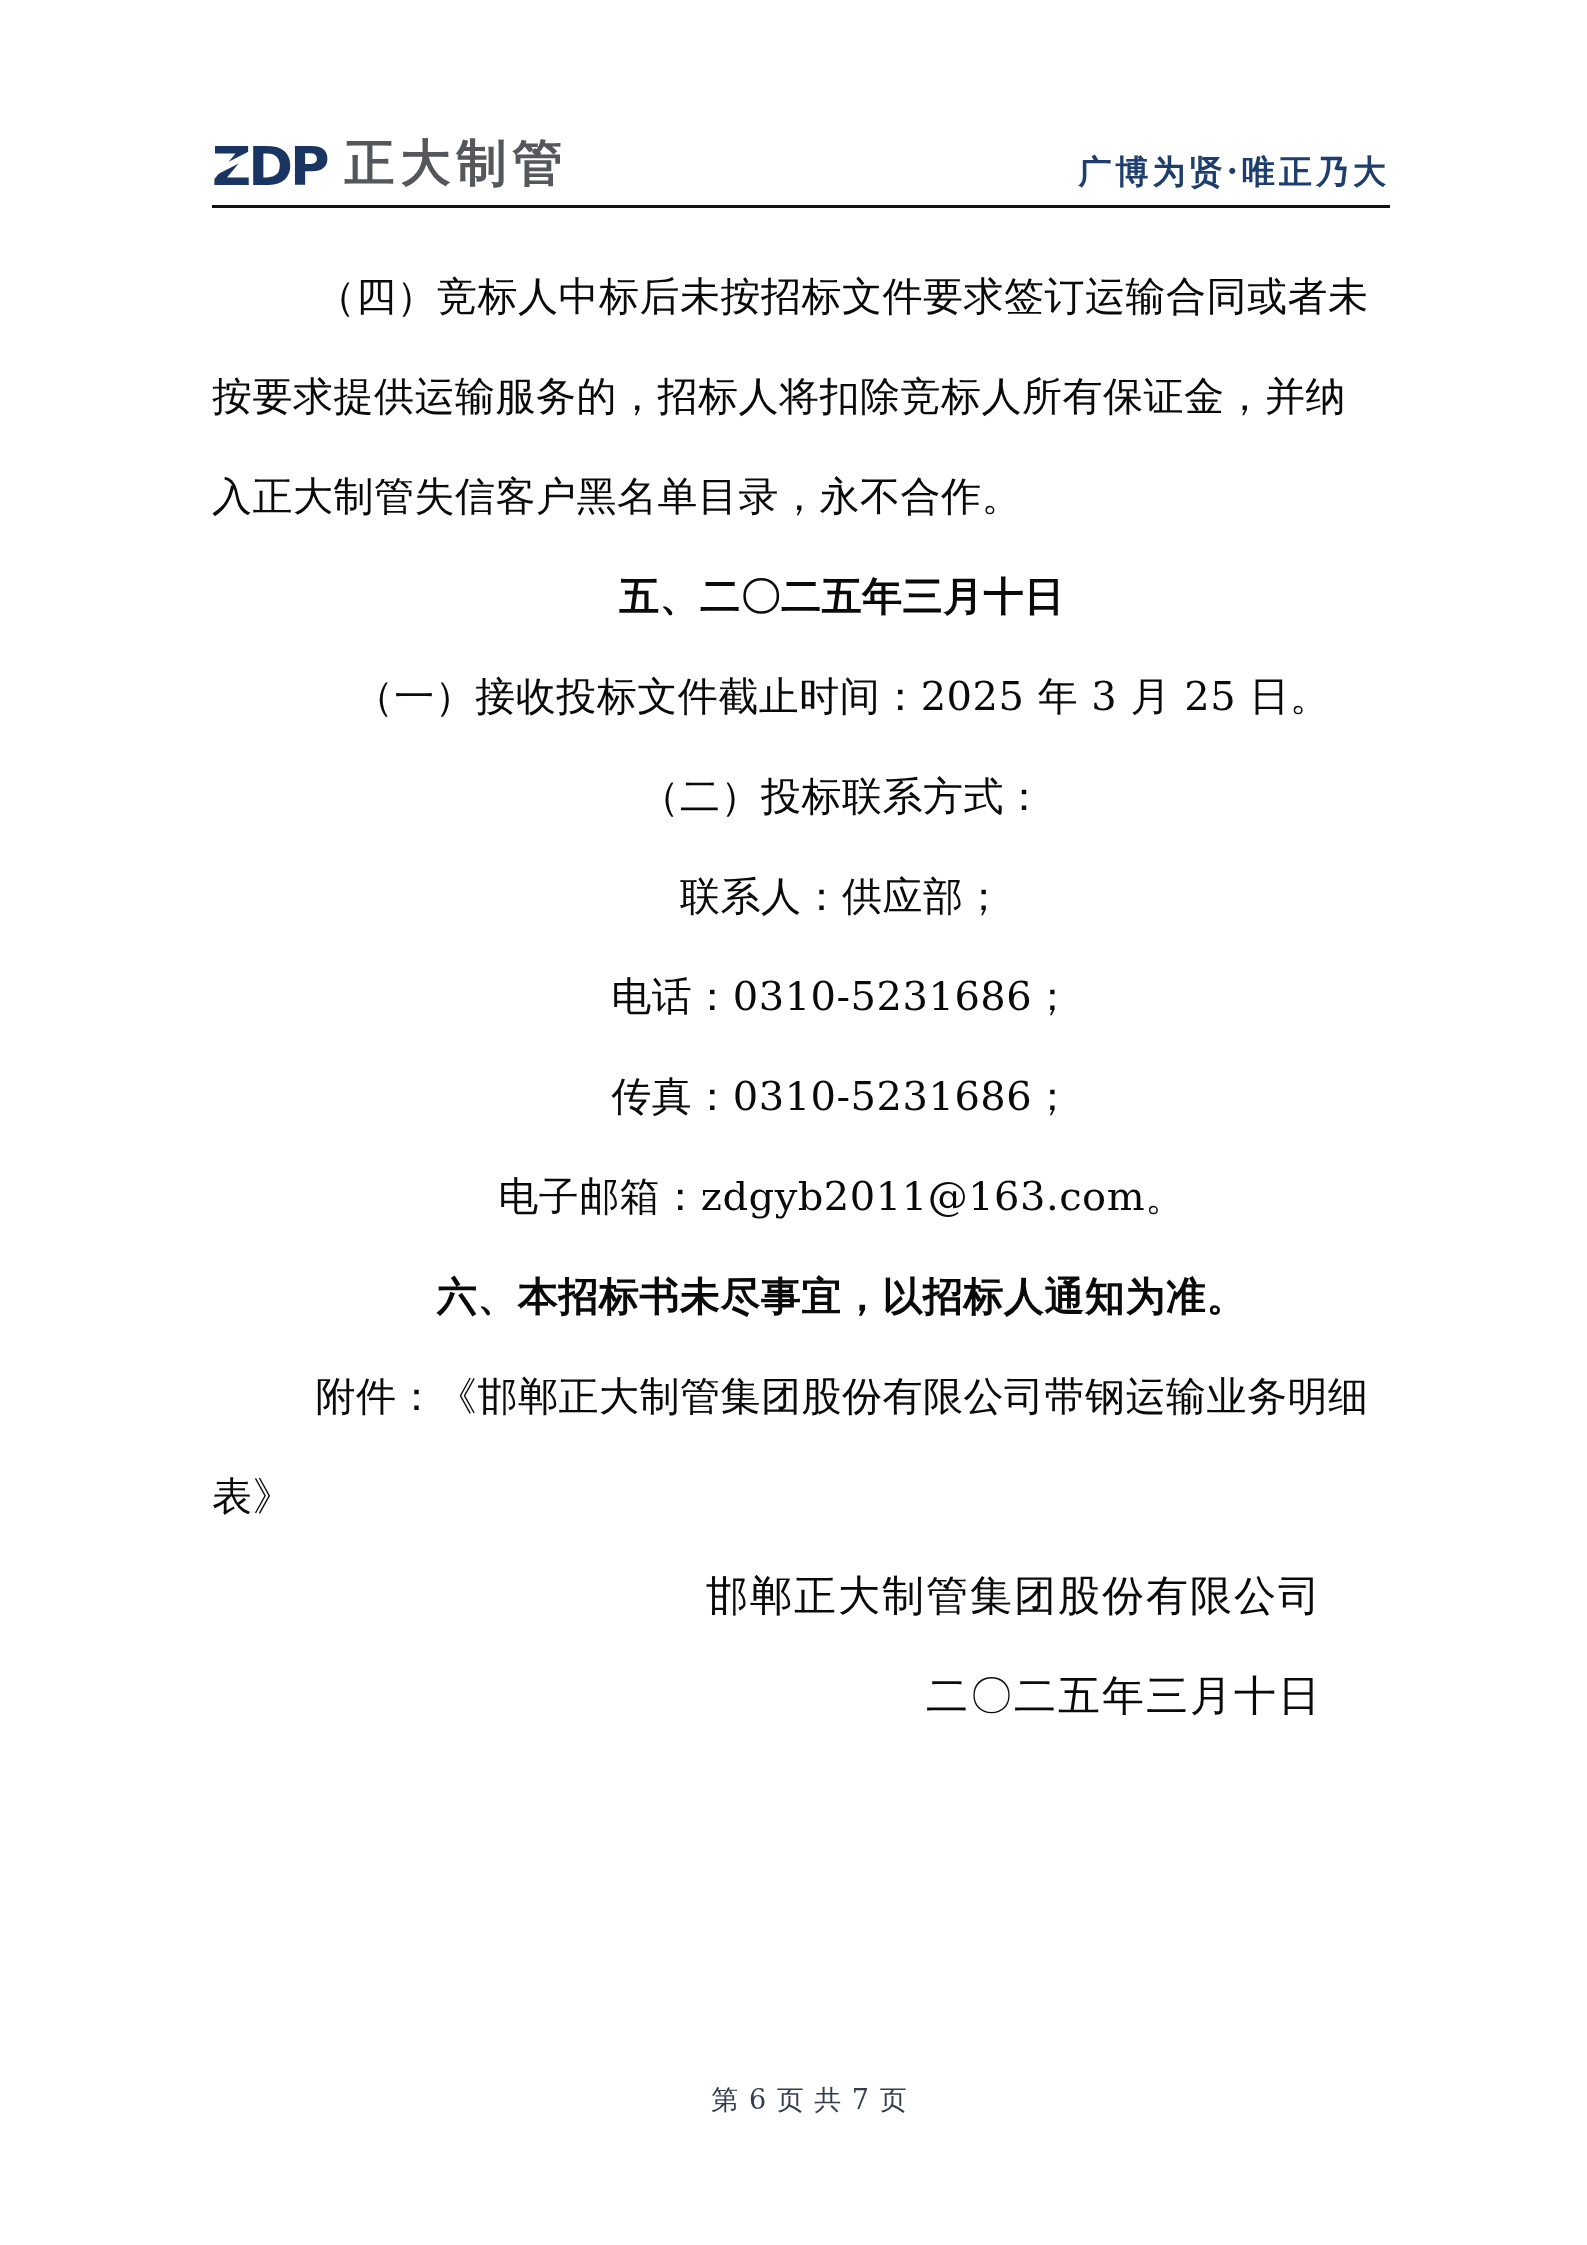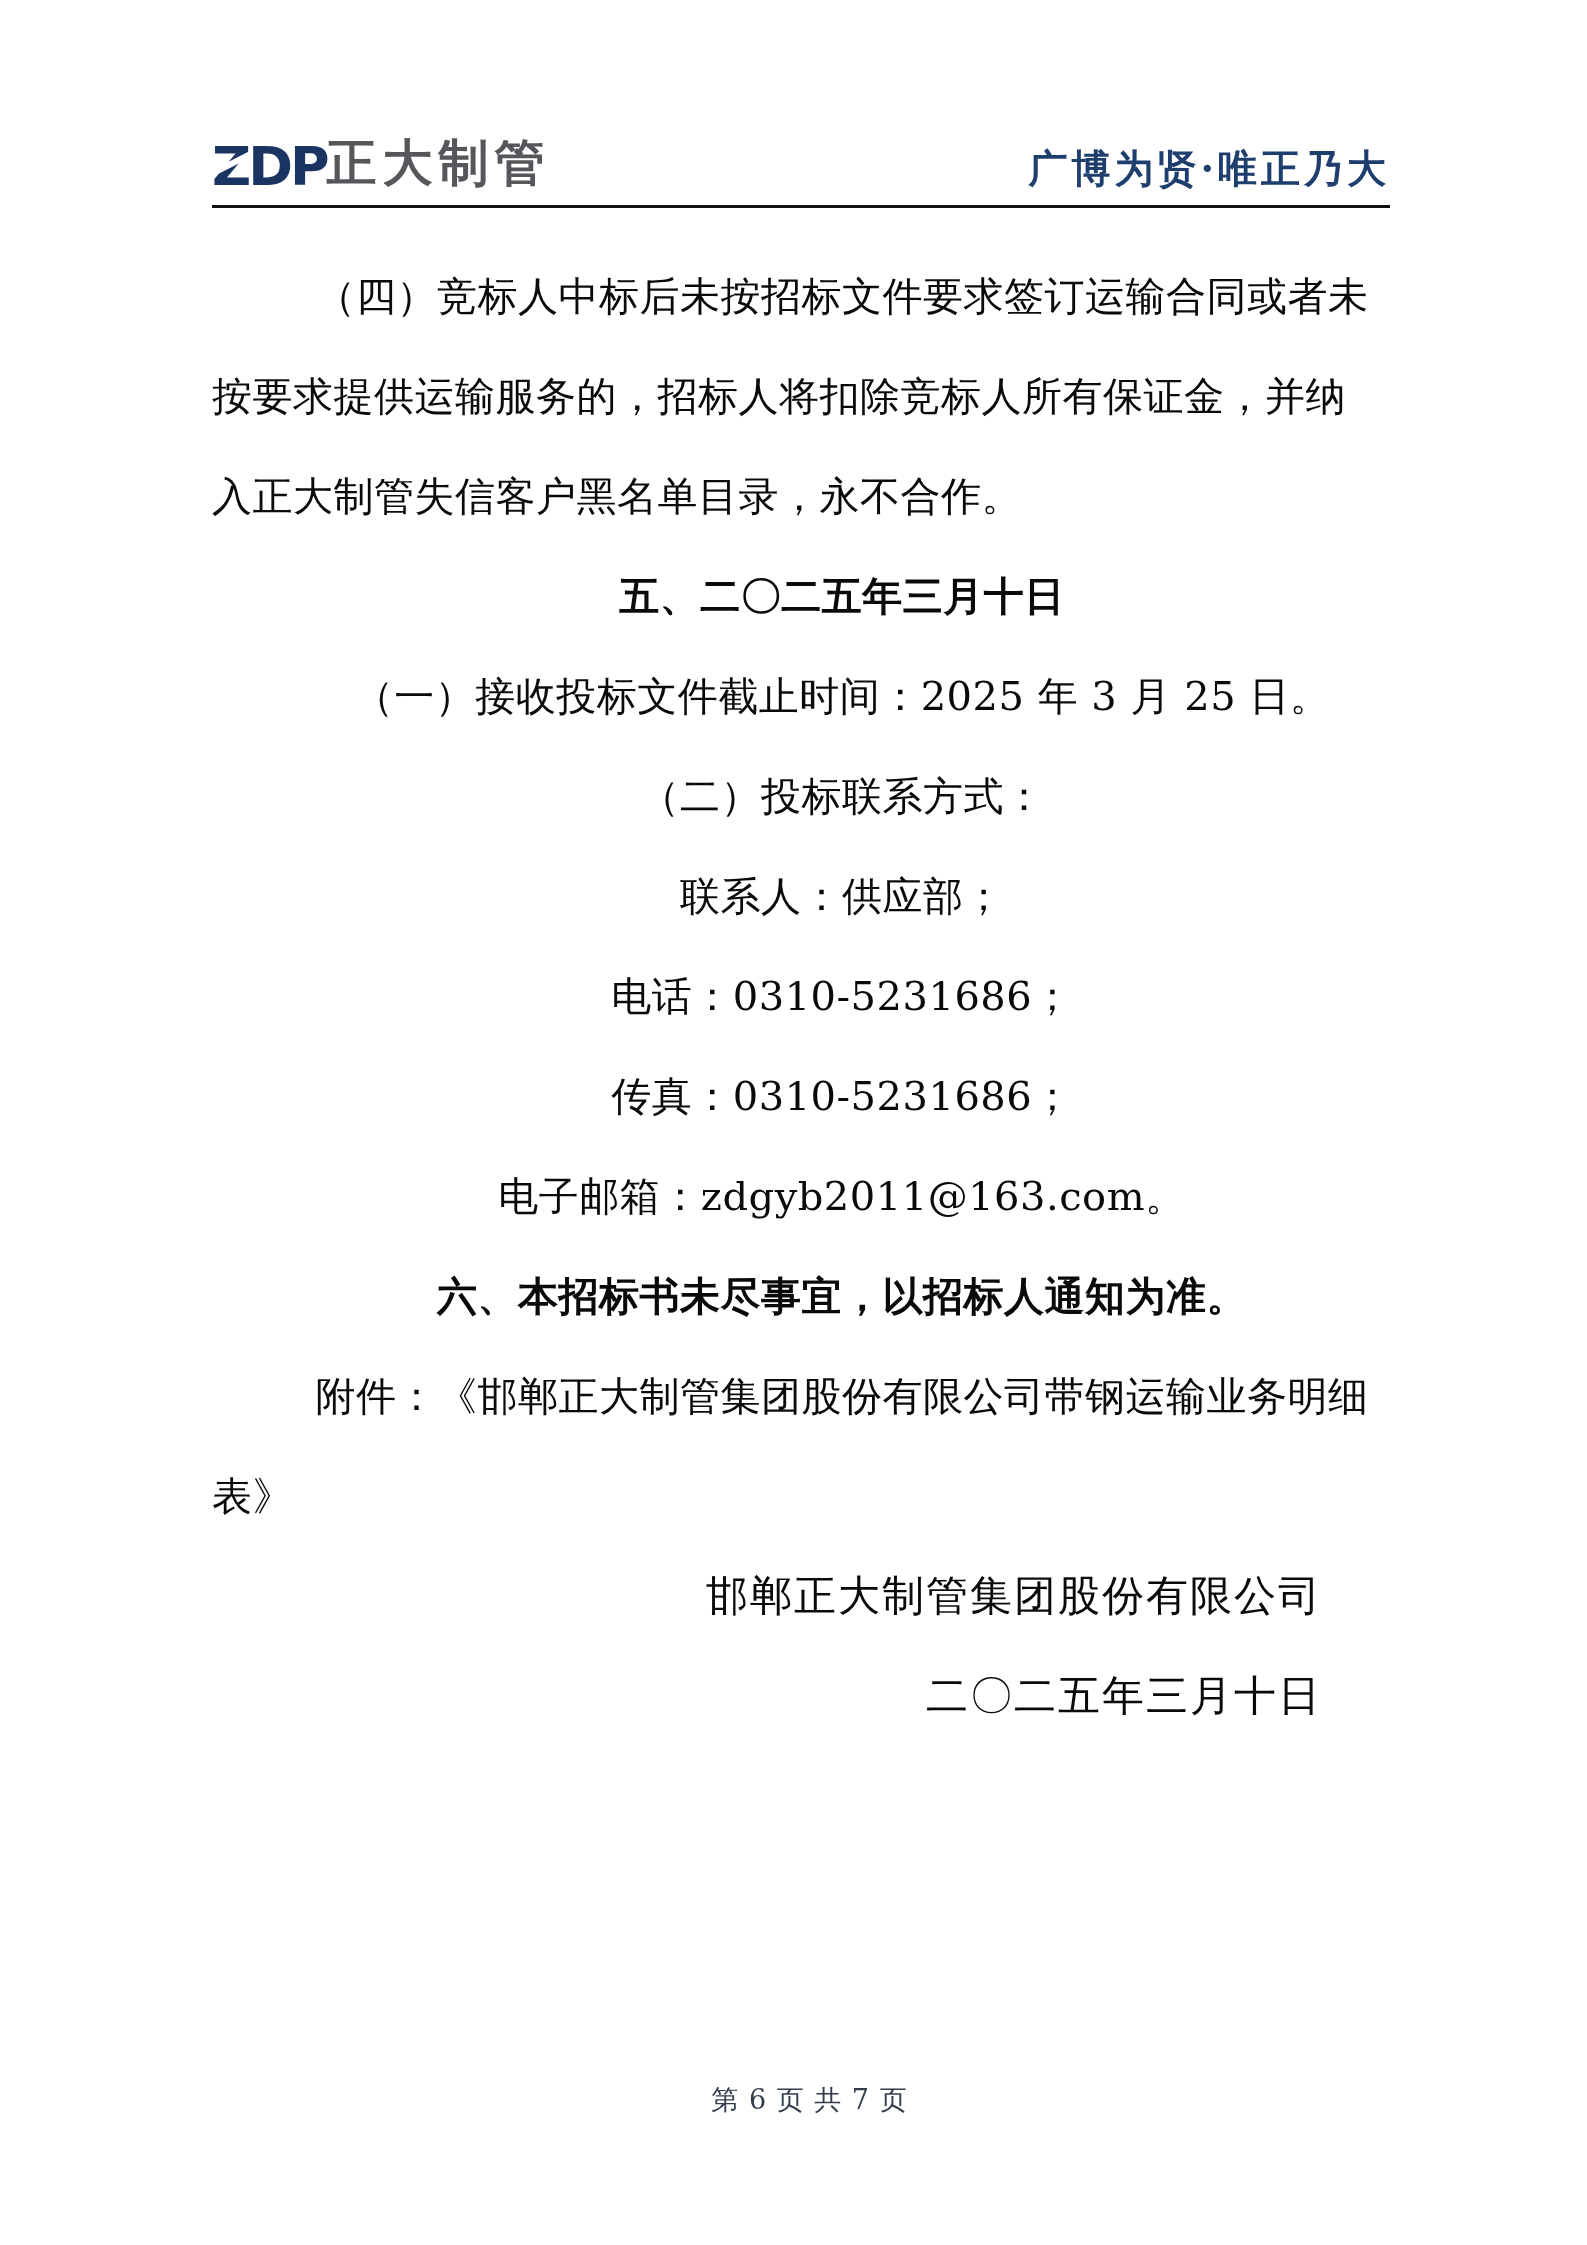--- a/index.html
+++ b/index.html
@@ -26,20 +26,21 @@
     display: flex;
     justify-content: space-between;
     align-items: flex-end;
     padding-bottom: 11px;
     border-bottom: 3px solid var(--rule-black, #111111);
     box-sizing: content-box;
   }
   .logo {
     display: flex;
     align-items: center;
+    gap: 18px;
     line-height: 1;
     margin-top: 32px;
   }
   .logo-zdp {
     position: relative;
     font-family: "DejaVu Sans", sans-serif;
     font-weight: 900;
     font-size: 54px;
     letter-spacing: -3px;
     color: var(--logo-navy, #1b3563);
@@ -59,21 +60,21 @@
   .logo-name {
     font-family: Liberation Mono, monospace;
     font-weight: 700;
     font-size: 50px;
     letter-spacing: 6px;
     color: var(--logo-gray, #55575b);
   }
   .tagline {
     font-family: "DejaVu Serif", serif;
     font-weight: 700;
-    font-size: 39px;
+    font-size: 33px;
     letter-spacing: 4px;
     color: var(--tagline-blue, #1e3f6d);
     padding-bottom: 6px;
     line-height: 1;
     margin-top: 32px;
   }
 
   
   .doc-body {
     position: absolute;

